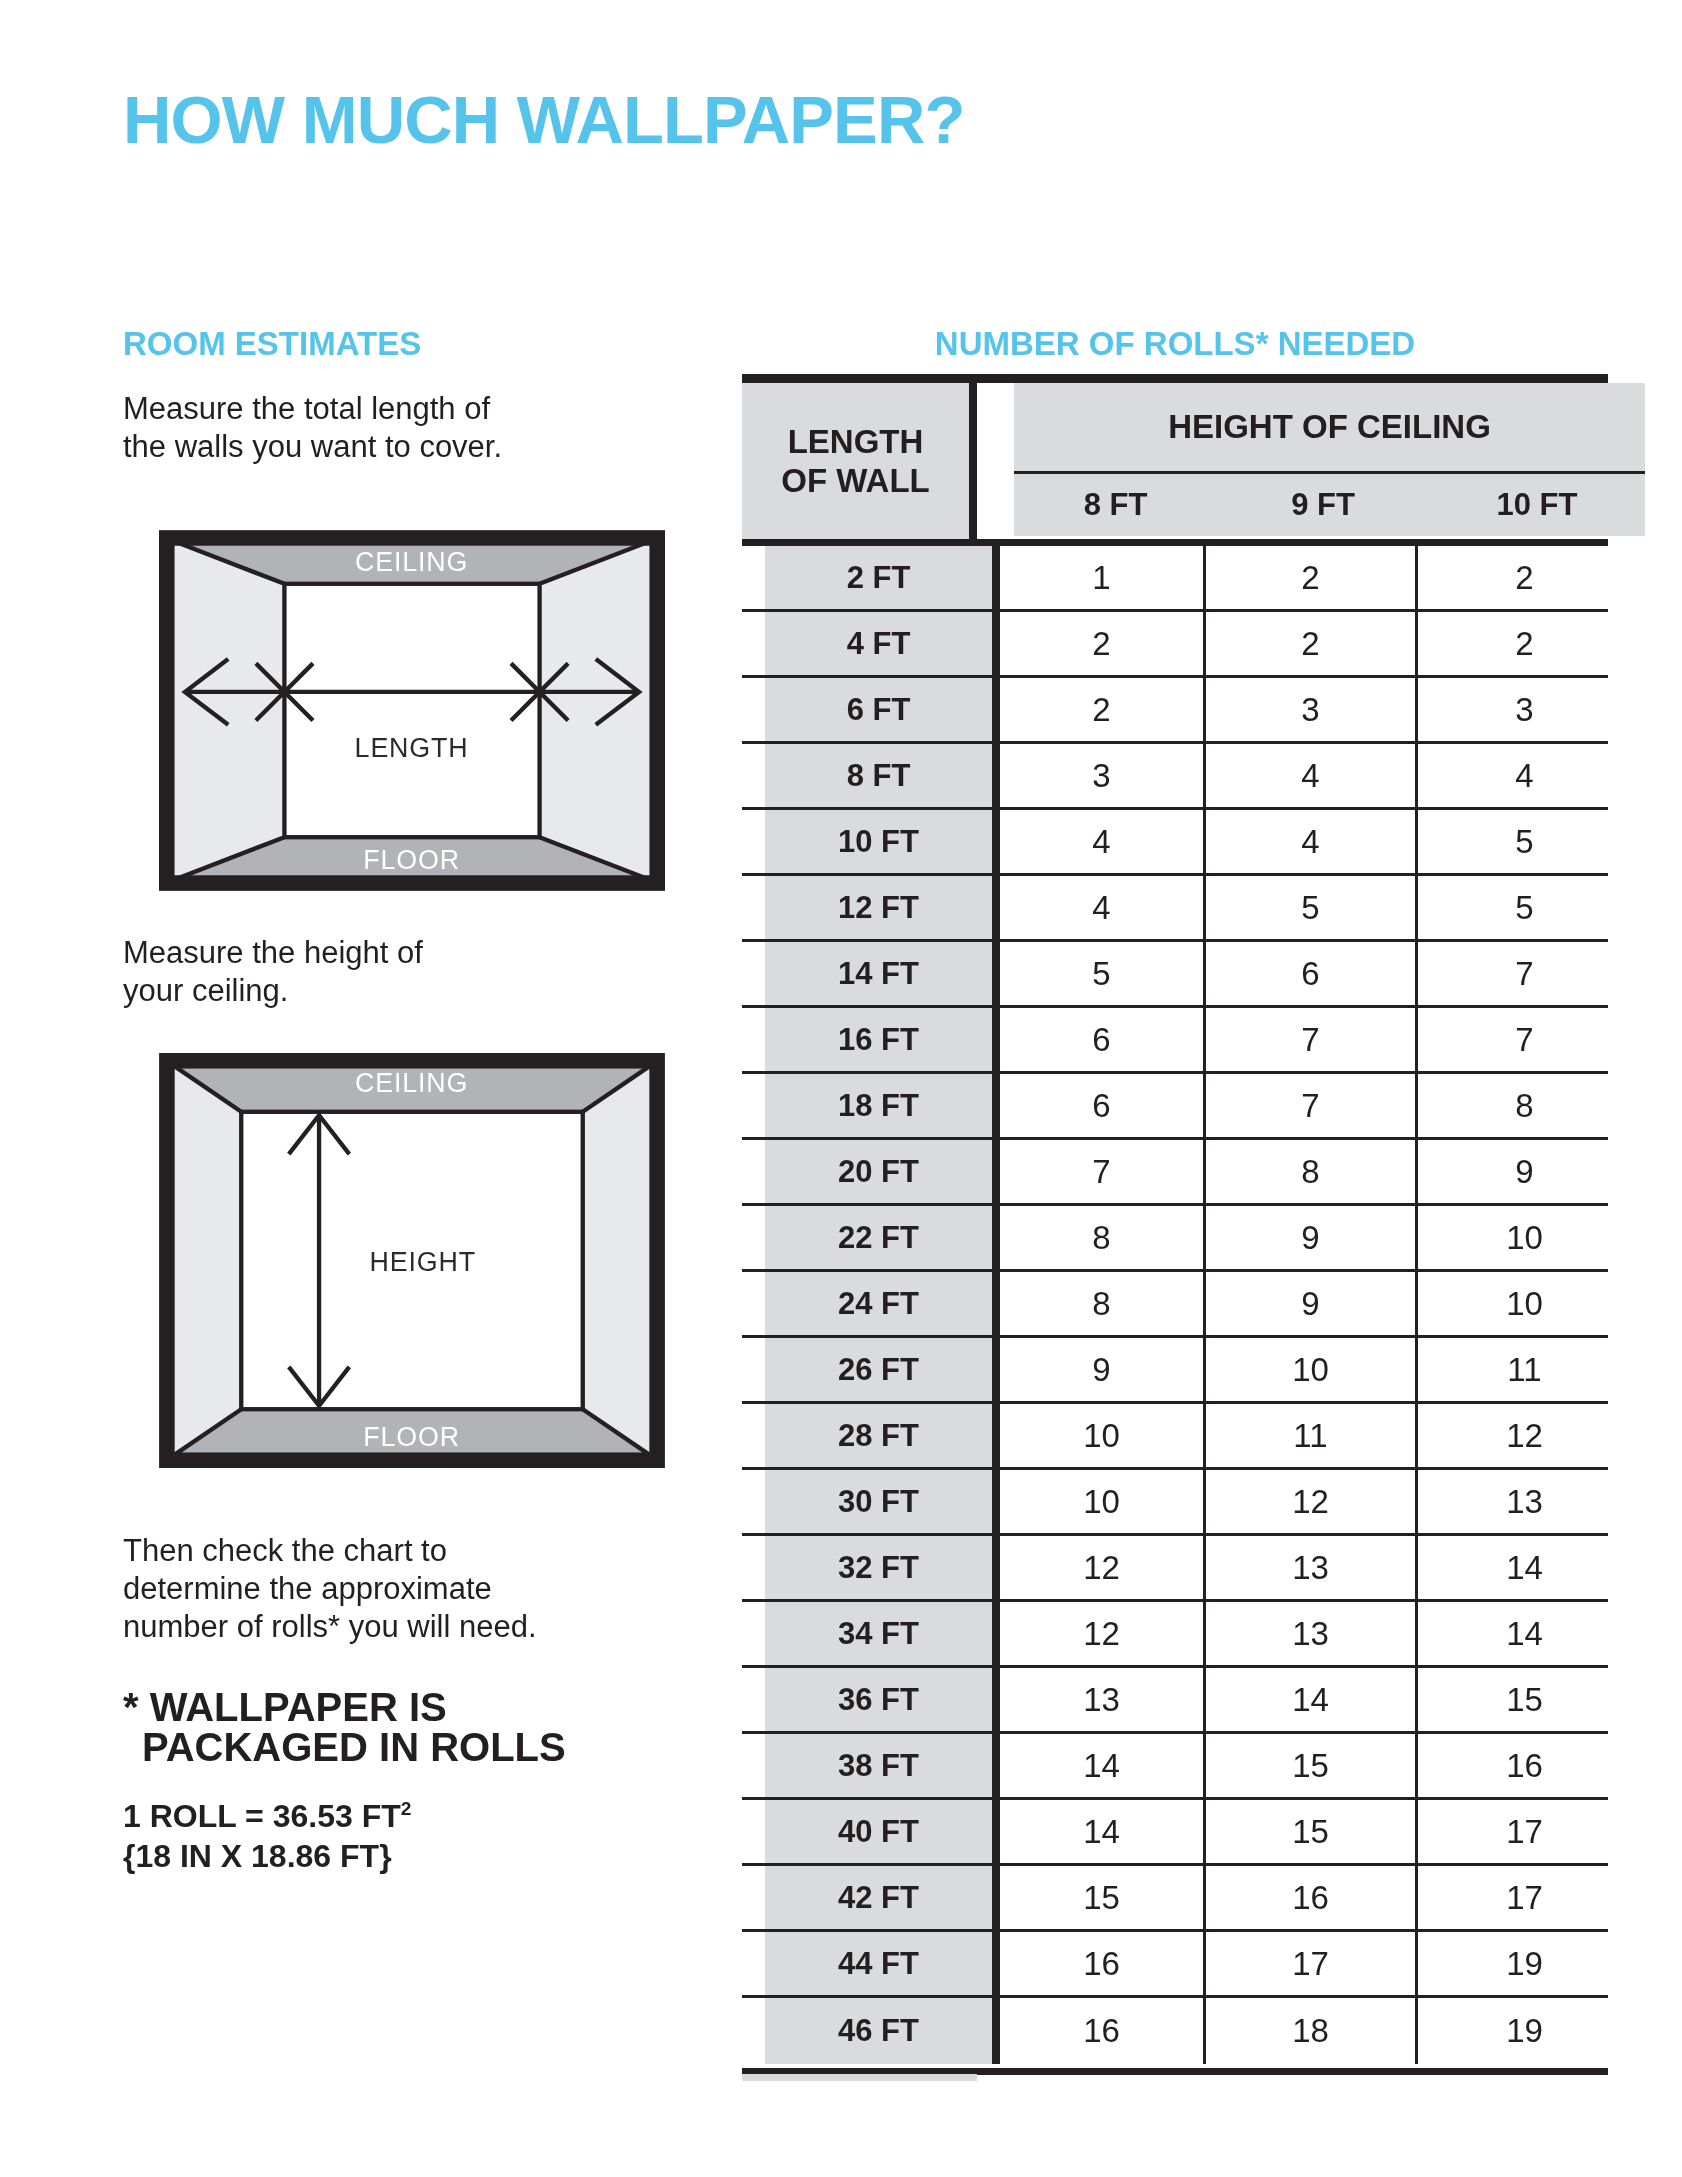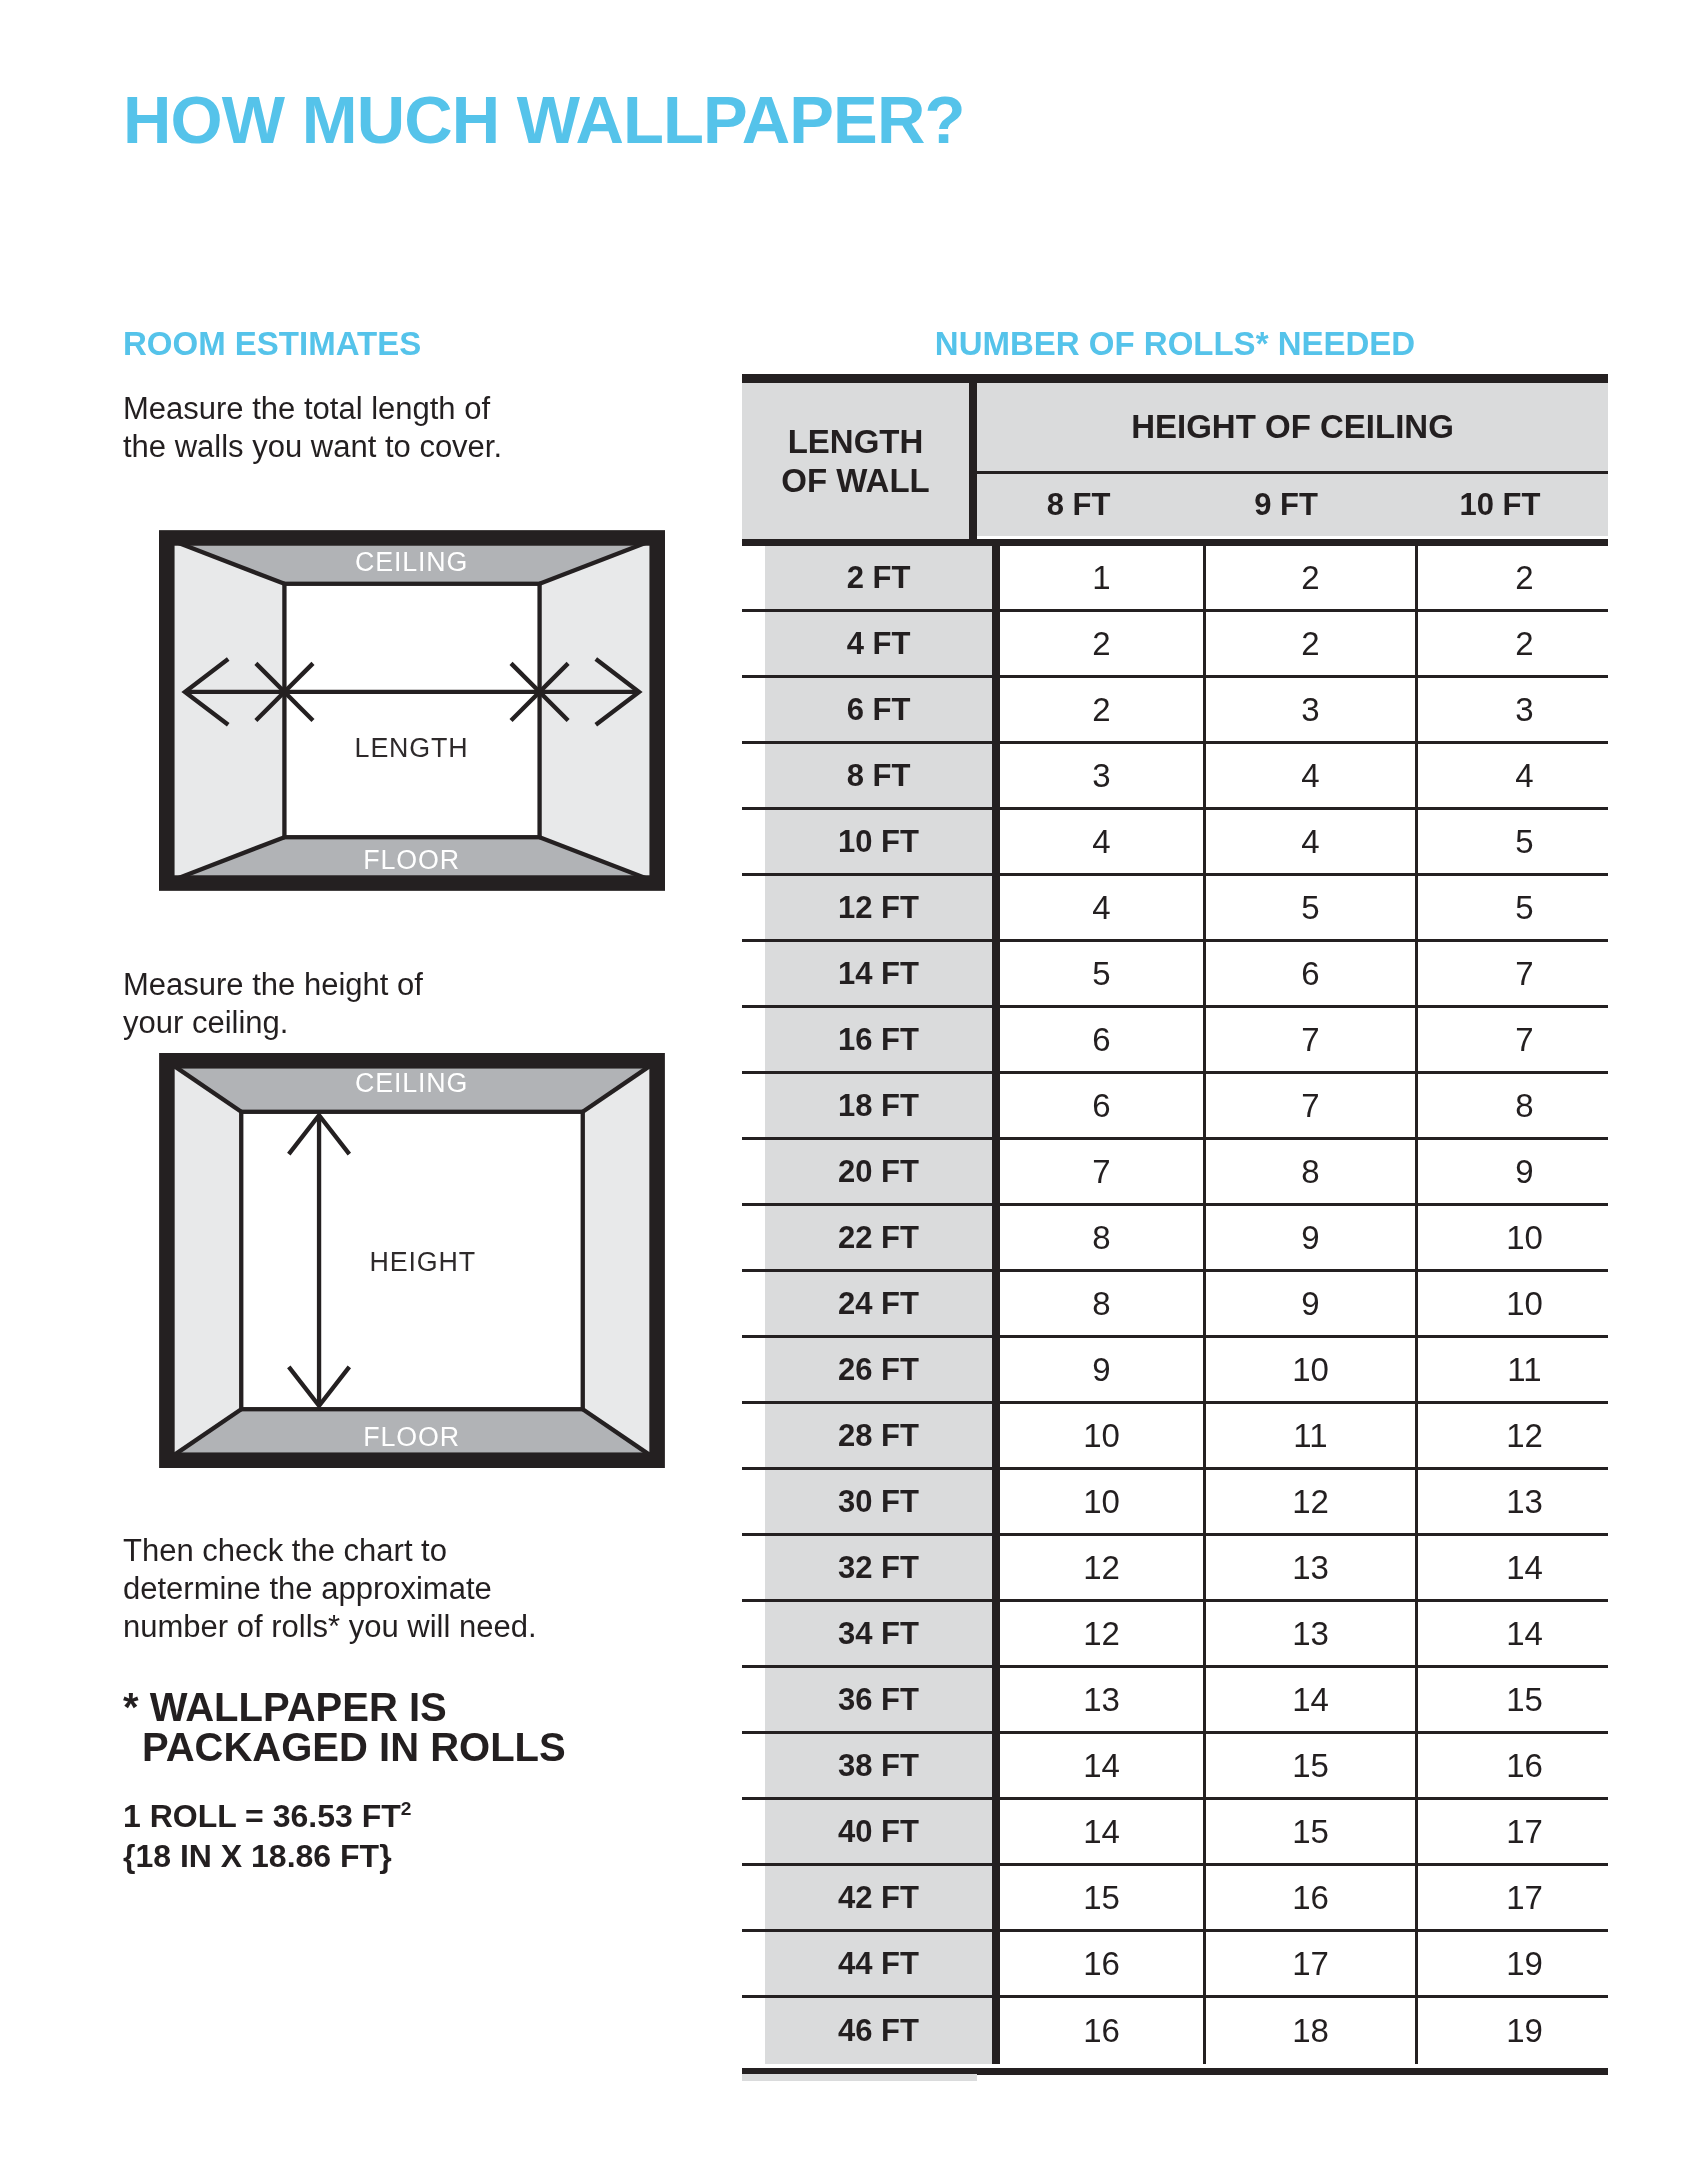--- a/index.html
+++ b/index.html
@@ -32,21 +32,21 @@
   .dline{stroke:var(--c-line);fill:none;}
   .dtext-white{fill:#ffffff;font-size:31px;letter-spacing:1px;}
   .dtext-dark{fill:#2e2a2b;font-size:31px;letter-spacing:1px;}
 
   
   .rolls-table{position:absolute;left:718px;top:374px;width:866px;height:1708px;}
   .t-top{position:absolute;left:0;top:0;width:866px;height:8.6px;background:var(--c-line);}
   .t-col1-head{position:absolute;left:0;top:8.6px;width:235px;height:157px;background:var(--c-gray);
       border-right:8.6px solid var(--c-line);box-sizing:border-box;display:flex;flex-direction:column;
       align-items:center;justify-content:center;font-size:33px;font-weight:bold;color:var(--c-text);line-height:39px;}
-  .t-head-right{position:absolute;left:235px;top:8.6px;width:631px;height:157px;}
+  .t-head-right{position:absolute;left:235px;top:8.6px;width:631px;height:157px;padding-left:37px;}
   .t-group{height:91px;background:var(--c-gray);border-bottom:3.5px solid var(--c-line);
       box-sizing:border-box;display:flex;align-items:center;justify-content:center;
       font-size:33px;font-weight:bold;color:var(--c-text);}
   .t-sub{height:62px;background:var(--c-gray);display:grid;grid-template-columns:203px 212px 216px;}
   .t-sub div{display:flex;align-items:center;justify-content:center;
       font-size:31px;font-weight:bold;color:var(--c-text);}
   .t-thick{position:absolute;left:0;top:165px;width:866px;height:7px;background:var(--c-line);}
   .t-body{position:absolute;left:0;top:172px;width:866px;}
   .trow{display:grid;grid-template-columns:235px 203px 212px 216px;height:66px;
       border-bottom:3.5px solid var(--c-line);box-sizing:border-box;padding-left:23px;}
@@ -94,21 +94,21 @@
       <line class="dline" x1="112" y1="154" x2="178" y2="220" stroke-width="5"></line>
       <line class="dline" x1="112" y1="220" x2="178" y2="154" stroke-width="5"></line>
       <line class="dline" x1="407" y1="154" x2="473" y2="220" stroke-width="5"></line>
       <line class="dline" x1="407" y1="220" x2="473" y2="154" stroke-width="5"></line>
       <text class="dtext-white" x="292" y="47" text-anchor="middle">CEILING</text>
       <text class="dtext-white" x="292" y="392" text-anchor="middle">FLOOR</text>
       <text class="dtext-dark" x="292" y="262" text-anchor="middle">LENGTH</text>
     </svg>
   </div>
 
-  <div class="para" style="top:966px;">
+  <div class="para" style="top:934px;">
     <div>Measure the height of</div>
     <div>your ceiling.</div>
   </div>
 
   <div class="diagram" style="top:1053px;">
     <svg width="506" height="415" viewBox="0 0 585 480">
       <polygon class="poly-side" points="10,10 95,68 95,412 10,470"></polygon>
       <polygon class="poly-side" points="575,10 490,68 490,412 575,470"></polygon>
       <polygon class="poly-ceil" points="10,10 575,10 490,68 95,68"></polygon>
       <polygon class="poly-back" points="95,68 490,68 490,412 95,412"></polygon>

